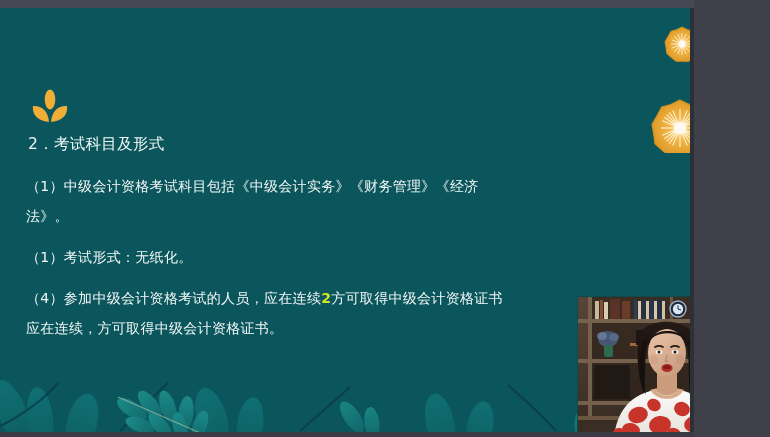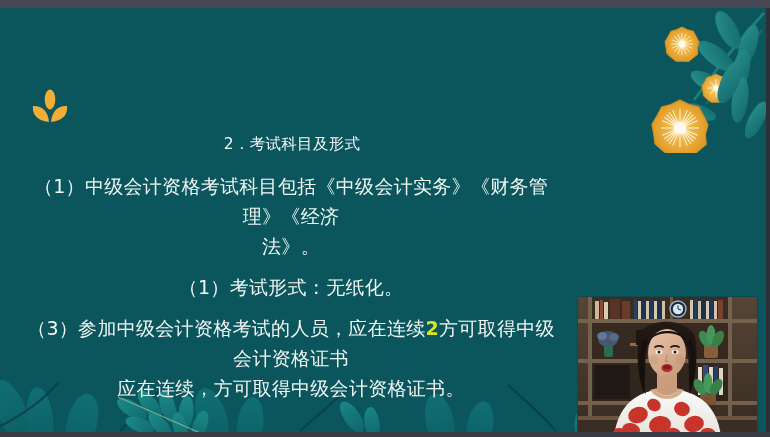--- a/index.html
+++ b/index.html
@@ -3,24 +3,23 @@
 <meta charset="utf-8">
 <style>
   * { margin:0; padding:0; box-sizing:border-box; }
   html,body { width:770px; height:437px; background:#3f4049; overflow:hidden; }
   body {
     font-family:"DejaVu Sans","Liberation Sans",sans-serif;
   }
 
   #stage {
     position:relative;
-    width:770px; height:437px;
+    width:694px; height:437px;
     background:#e5e5e5;
     overflow:hidden;
-    text-align:center;
   }
 
   
   .bar-top {
     position:absolute; left:0; top:0; width:770px; height:8px;
     background:#474854;
   }
   .bar-bottom {
     position:absolute; left:0; bottom:0; width:770px; height:5px;
     background:#3a3b44;
@@ -66,21 +65,21 @@
     letter-spacing:0.3px;
   }
   .para { margin-bottom:3px; }
   .heading {
     font-size:15.5px;
     line-height:28px;
     padding-left:2px;
     margin-bottom:13px;
   }
   .para-line {
-    font-size:19px;
+    font-size:14px;
     line-height:30px;
   }
   .hl {
     color:#d8e522;
     font-weight:bold;
   }
   .gap { height:8px; }
 
   
   .video-cam {
@@ -285,21 +284,21 @@
 
       <div class="gap"></div>
 
       <div class="para">
         <div class="para-line">（1）考试形式：无纸化。</div>
       </div>
 
       <div class="gap"></div>
 
       <div class="para">
-        <div class="para-line"><span>（3）参加中级会计资格考试的人员，应在连续</span><span class="hl">2</span><span>方可取得中级会计资格证书</span></div>
+        <div class="para-line"><span>（4）参加中级会计资格考试的人员，应在连续</span><span class="hl">2</span><span>方可取得中级会计资格证书</span></div>
         <div class="para-line">应在连续，方可取得中级会计资格证书。</div>
       </div>
 
     </div>
 
     <div class="video-cam">
       <svg class="cam-inner" width="179" height="140" viewBox="0 0 179 140" preserveAspectRatio="none" xmlns="http://www.w3.org/2000/svg">
         <defs>
           <linearGradient id="wall" x1="0%" y1="0%" x2="0%" y2="100%">
             <stop offset="0%" stop-color="#4a3a2d"></stop>

